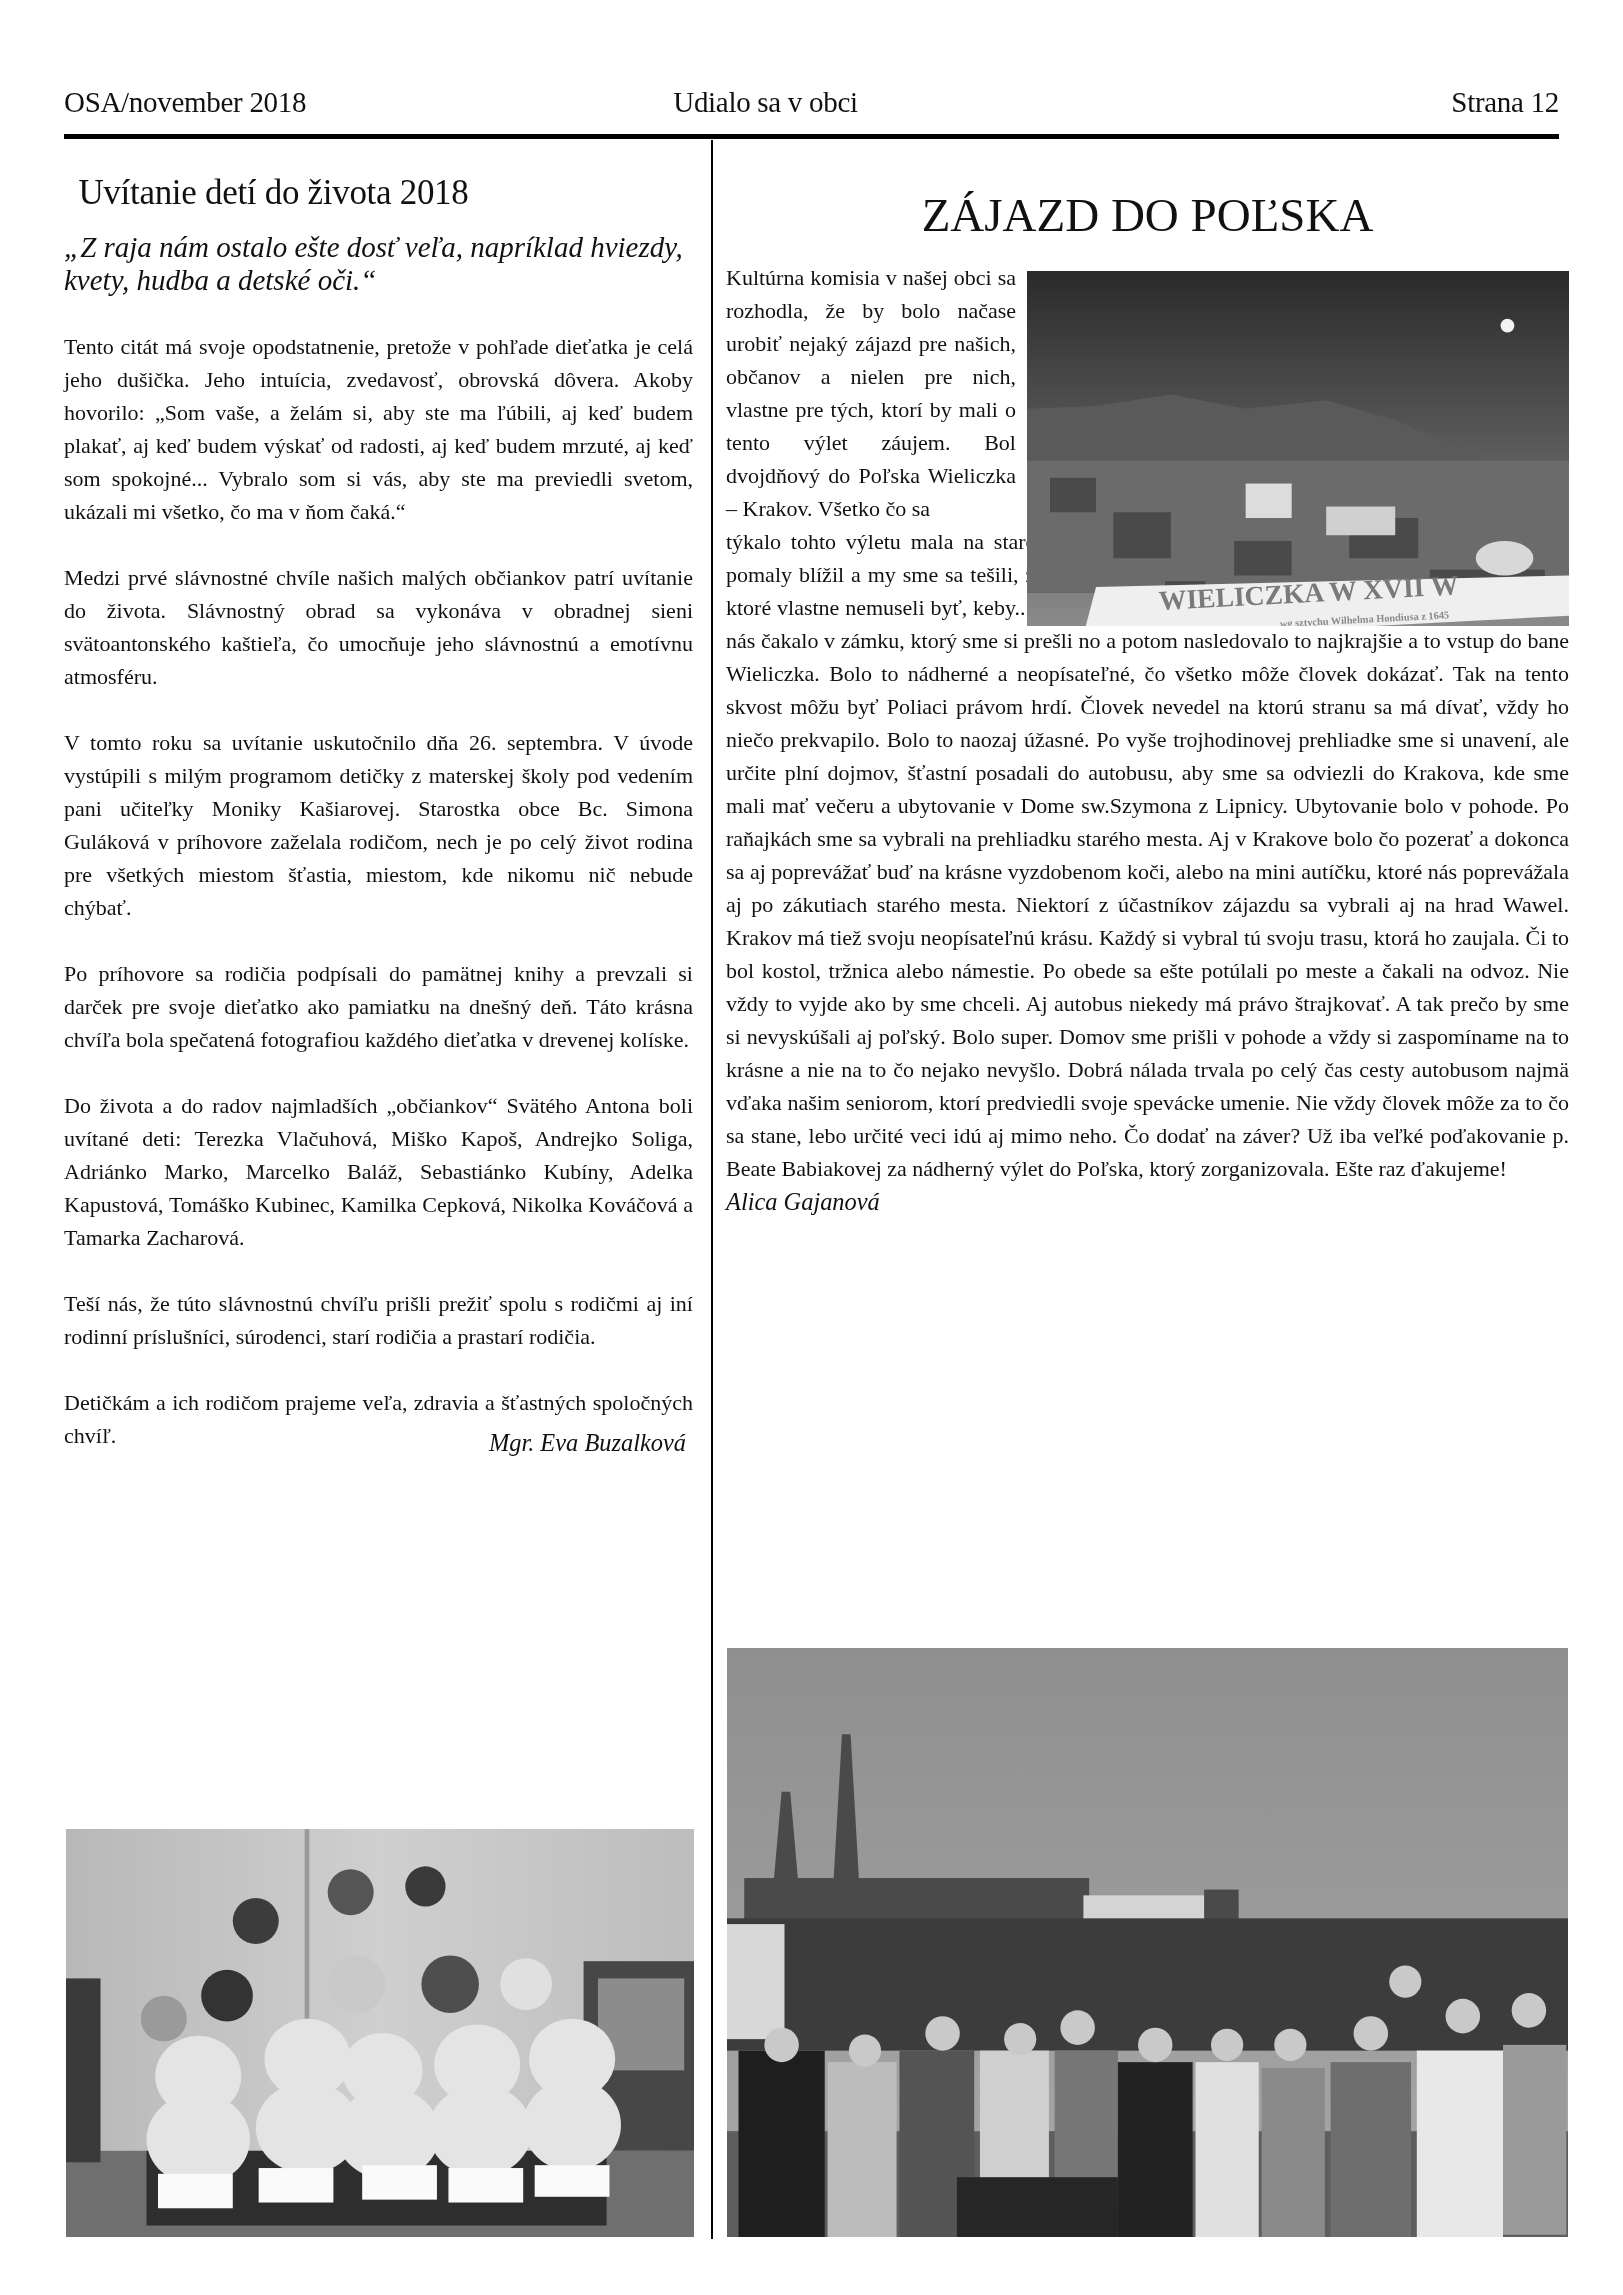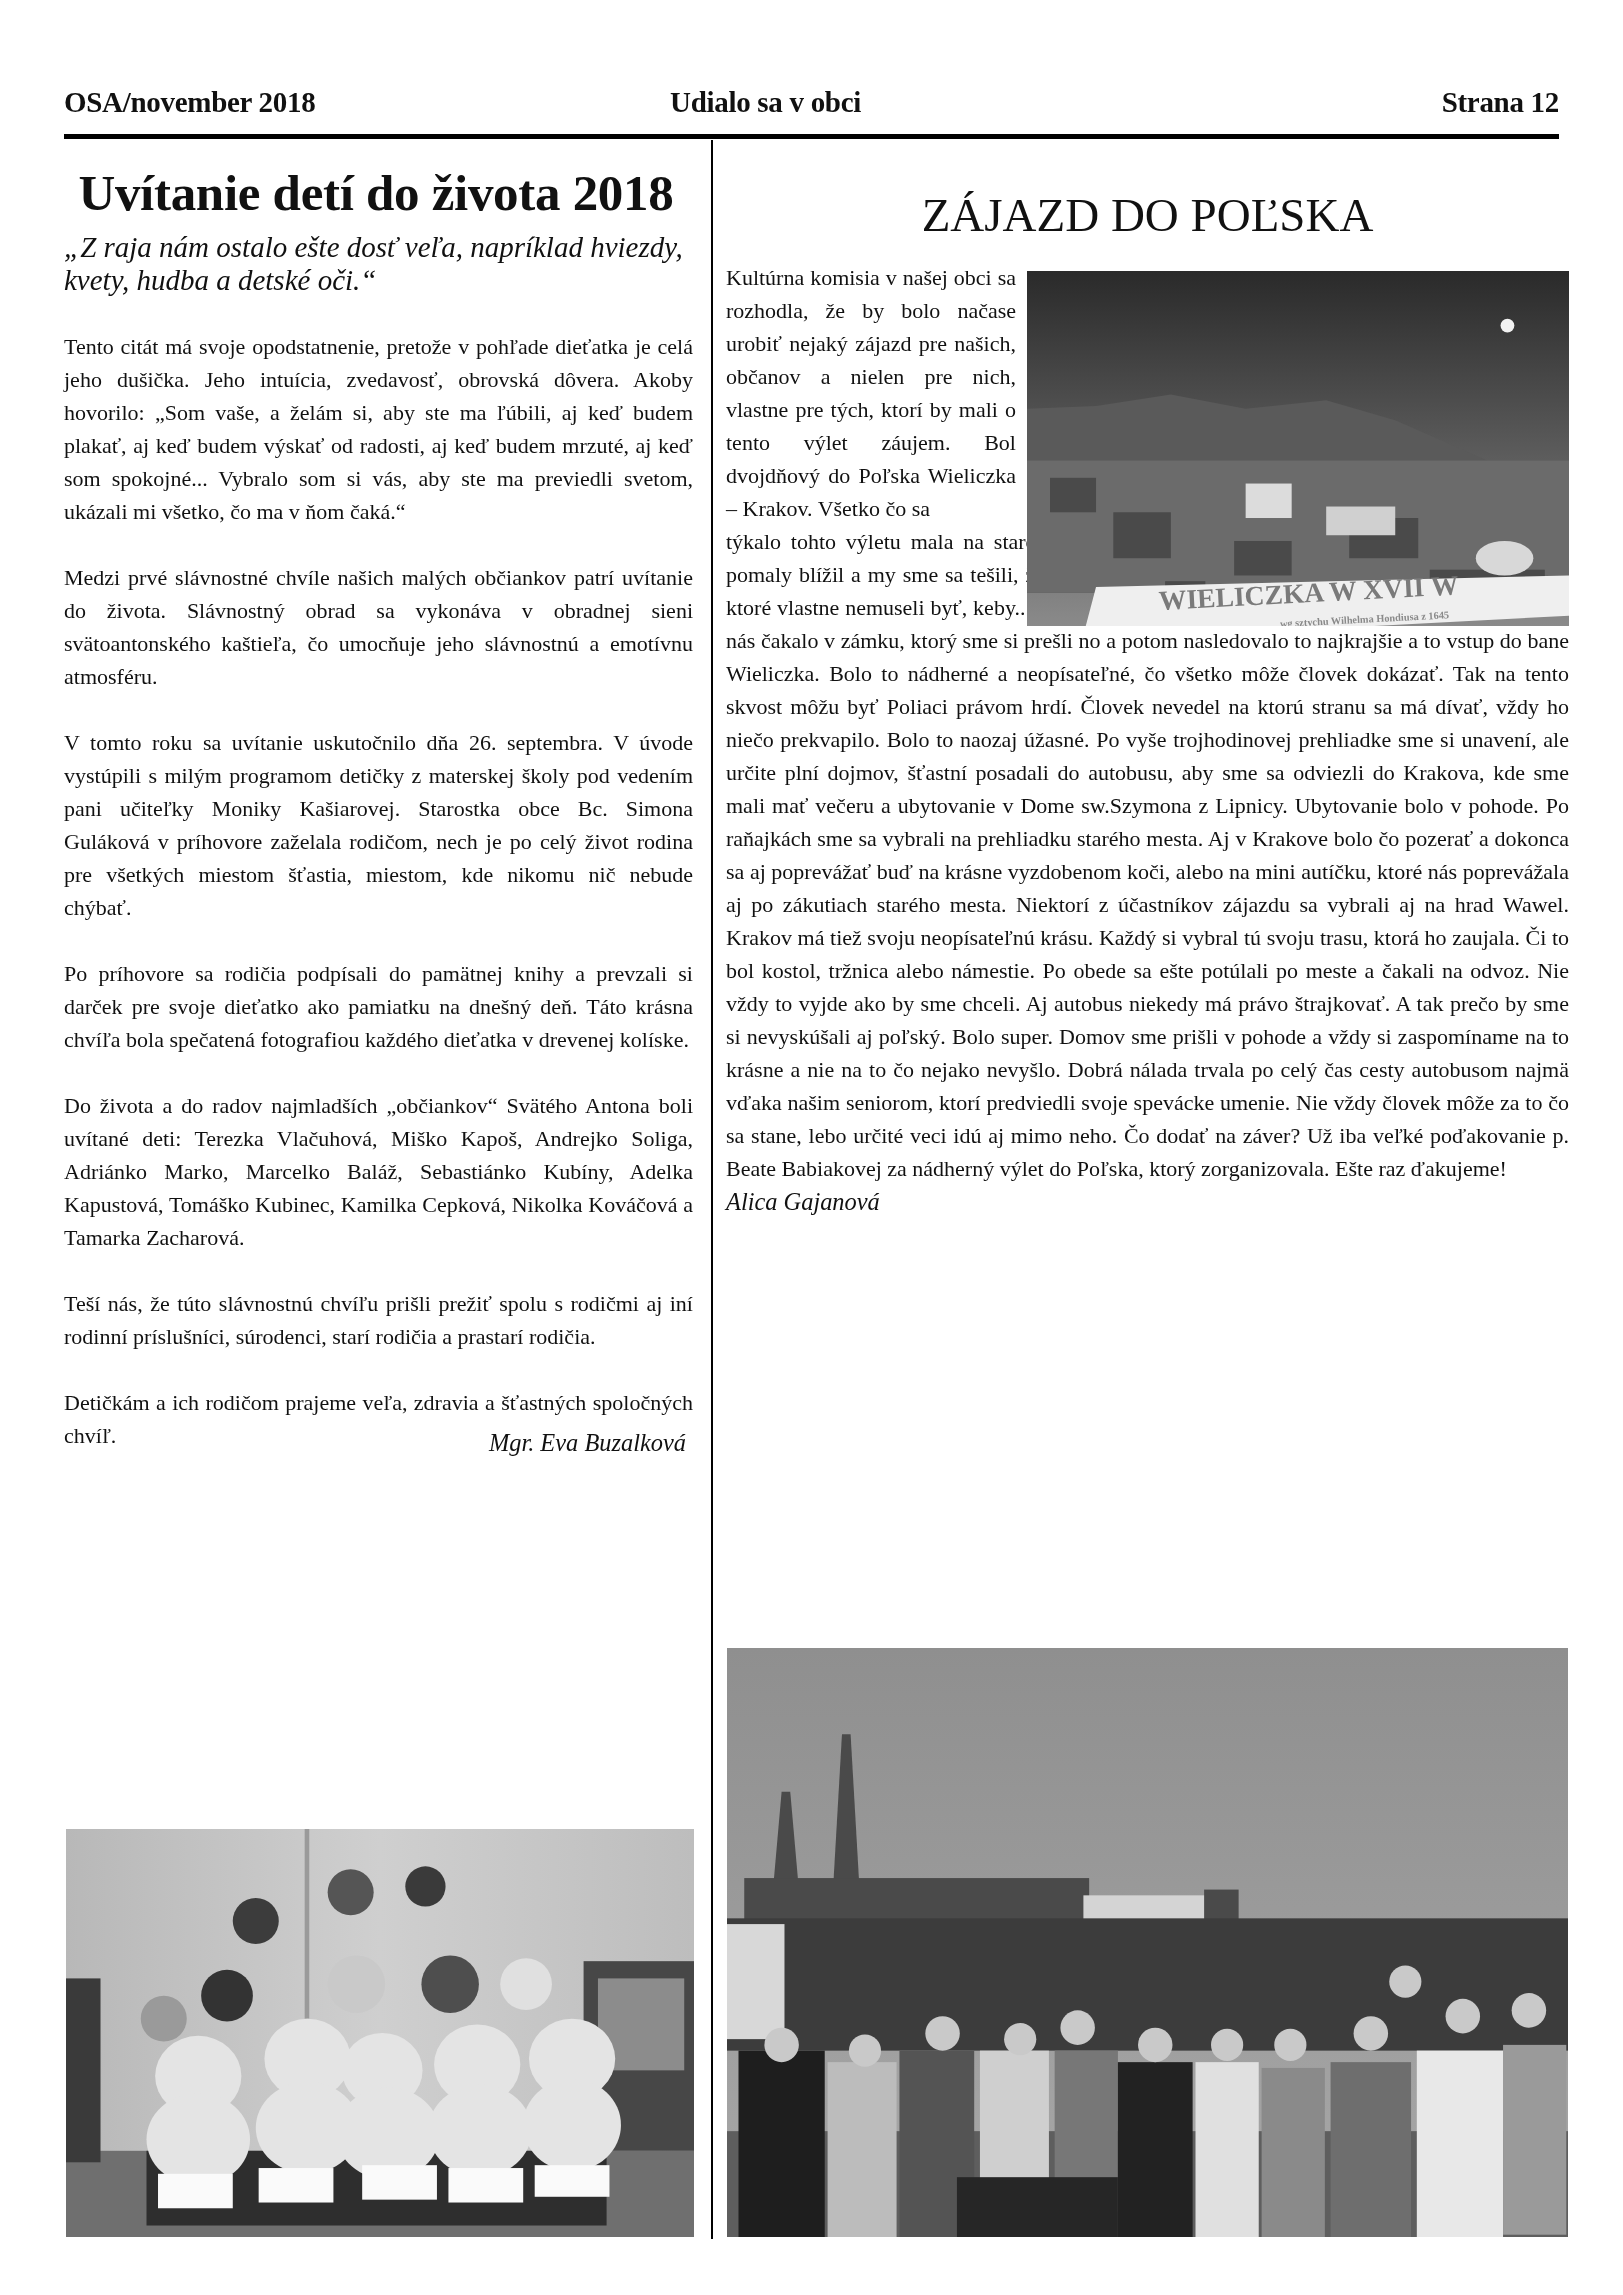--- a/index.html
+++ b/index.html
@@ -1,30 +1,30 @@
 <!DOCTYPE html>
 <html style="font-size:9.2px"><head>
 <meta charset="utf-8">
 <style>
   html, body { margin: 0; padding: 0; background: #ffffff; }
   body { width: 1623px; height: 2295px; position: relative; overflow: hidden;
          font-family: "Liberation Serif", "DejaVu Serif", serif; color: #111; }
 
   .header { position: absolute; left: 64px; right: 64px; top: 86px; height: 40px; }
-  .header span { position: absolute; top: 0; font-weight: bold; font-size: 29px; letter-spacing: -0.3px; }
+  .header span { position: absolute; top: 0; font-weight: normal; font-size: 29px; letter-spacing: -0.3px; }
   .hdr-left { left: 0; }
   .hdr-center { left: 50%; transform: translateX(-50%); margin-left: -46px; }
   .hdr-right { right: 0; }
   .rule { position: absolute; left: 64px; right: 64px; top: 134px; height: 4.6px; background: #000; }
   .divider { position: absolute; left: 711px; top: 140px; width: 1.7px; height: 2099px; background: #000; }
 
   .col-left { position: absolute; left: 64px; top: 167px; width: 629px; }
   .col-right { position: absolute; left: 726px; top: 173px; width: 843px; }
 
-  .title-left { font-weight: bold; font-size: 51px; margin: 0 0 11.5px 14.4px; line-height: 52px; letter-spacing: -0.3px; }
+  .title-left { font-weight: normal; font-size: 35px; margin: 0 0 11.5px 14.4px; line-height: 52px; letter-spacing: -0.3px; }
   .title-right { font-weight: normal; font-size: 47px; text-align: center; line-height: 58px; margin: 12.7px 0 17px 0; letter-spacing: 0px; }
 
   .txt { font-size: 22px; line-height: 33px; text-align: justify; margin: 0; }
   .quote { font-style: italic; font-size: 29px; line-height: 33px; margin: 0 0 33px 0; }
   .para { margin-bottom: 33px; }
 
   .sign { font-style: italic; font-size: 24.4px; }
   .sign-left { position: absolute; right: 7px; }
   .sign-right { text-align: left; margin-right: 11.5px; line-height: 33px; }
 

